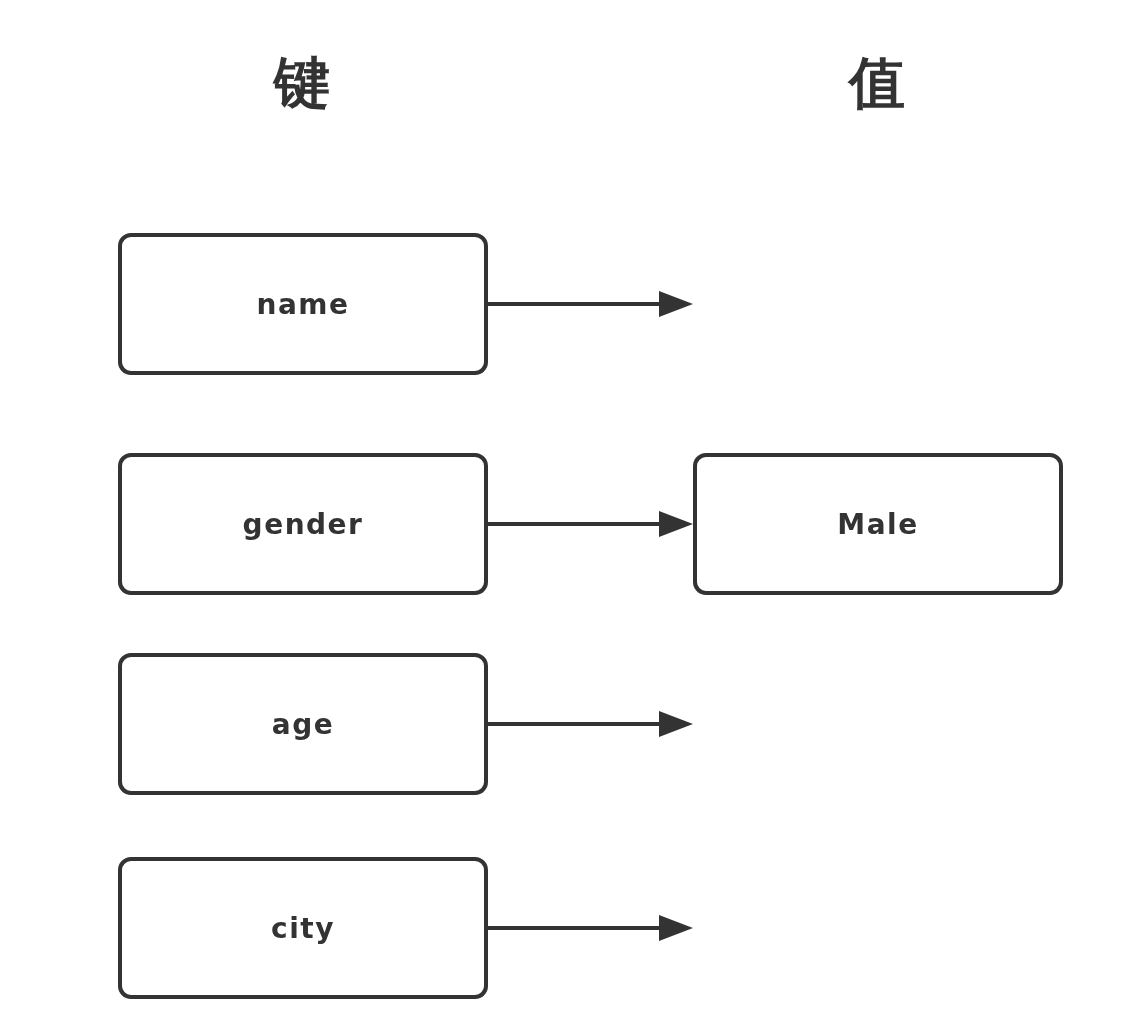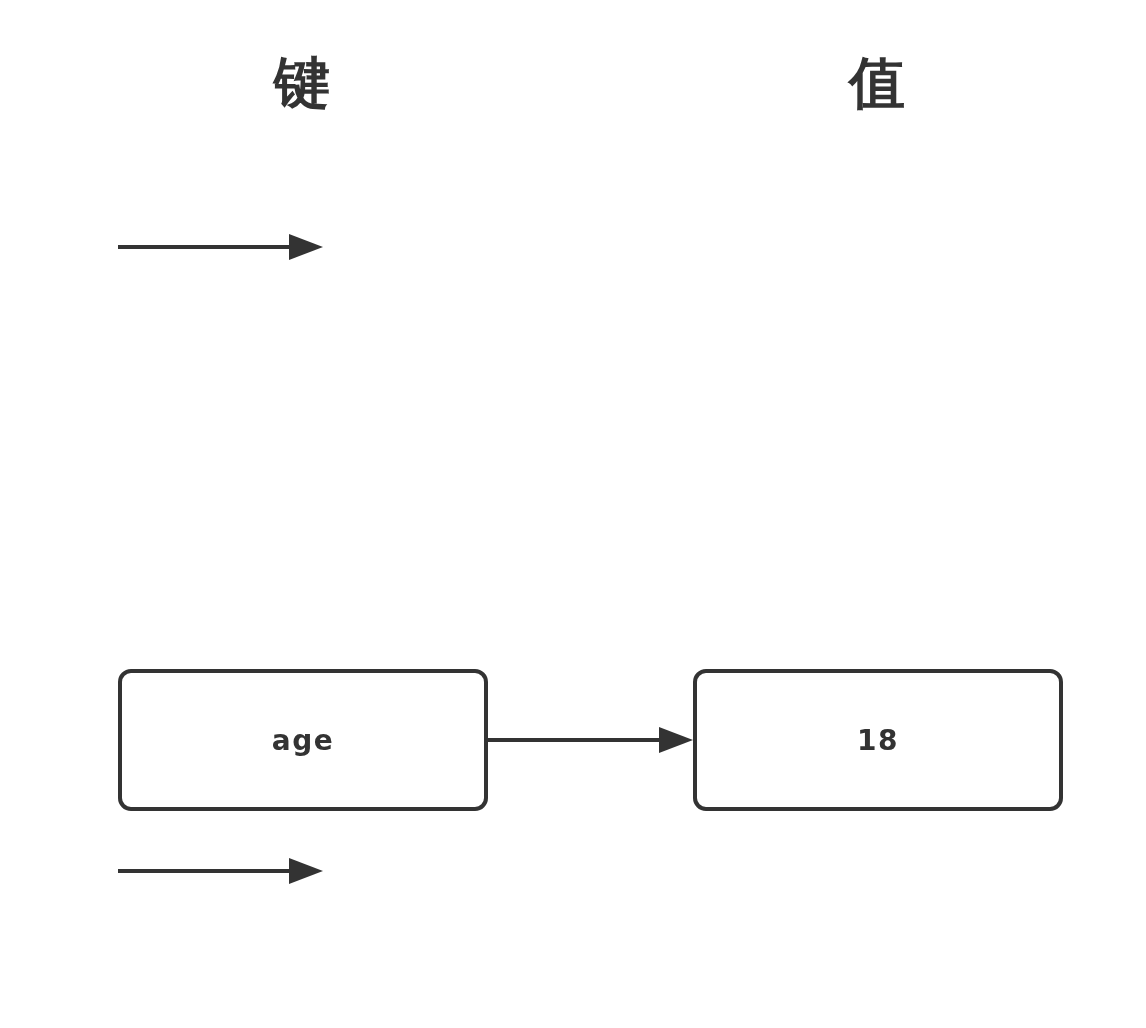--- a/index.html
+++ b/index.html
@@ -30,21 +30,21 @@
   .col-header.value { left: 693px; }
 
   .map-row {
     position: absolute;
     left: 118px;
     display: flex;
     align-items: center;
   }
   .map-row.r0 { top: 233px; }
   .map-row.r1 { top: 453px; }
-  .map-row.r2 { top: 669px; }
+  .map-row.r2 { top: 653px; }
   .map-row.r3 { top: 857px; }
 
   .box {
     box-sizing: border-box;
     width: 370px;
     height: 142px;
     background: #ffffff;
     border: 4px solid #333333;
     border-radius: 13px;
     display: flex;
@@ -78,40 +78,55 @@
 </style>
 </head>
 <body>
 
 <div class="canvas">
 
   <div class="col-header key">键</div>
   <div class="col-header value">值</div>
 
   <div class="map-row r0">
+    <div class="box">
+      <span>name</span>
+    </div>
     <div class="arrow">
       <div class="shaft"></div>
       <div class="head"></div>
     </div>
   </div>
 
+  <div class="map-row r1">
+    <div class="box">
+      <span>gender</span>
+    </div>
+    <div class="arrow">
+      <div class="shaft"></div>
+      <div class="head"></div>
+    </div>
+    <div class="box">
+      <span>Male</span>
+    </div>
+  </div>
 
   <div class="map-row r2">
     <div class="box">
       <span>age</span>
     </div>
     <div class="arrow">
       <div class="shaft"></div>
       <div class="head"></div>
     </div>
-    <div class="box">
-      <span>18</span>
-    </div>
   </div>
 
   <div class="map-row r3">
+    <div class="box">
+      <span>city</span>
+    </div>
     <div class="arrow">
       <div class="shaft"></div>
       <div class="head"></div>
     </div>
   </div>
 
 </div>
 
 </body></html>

